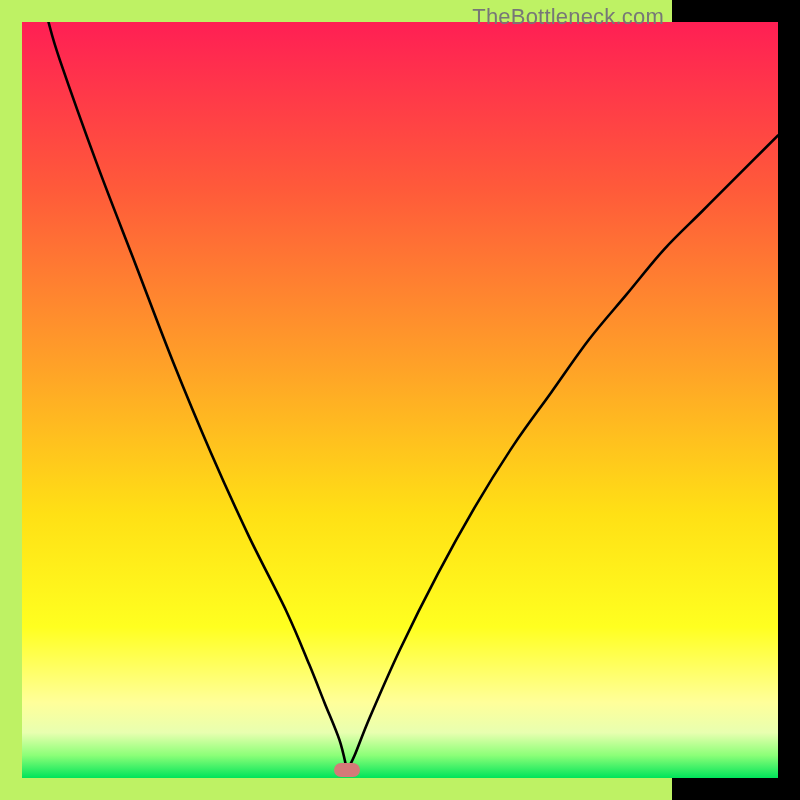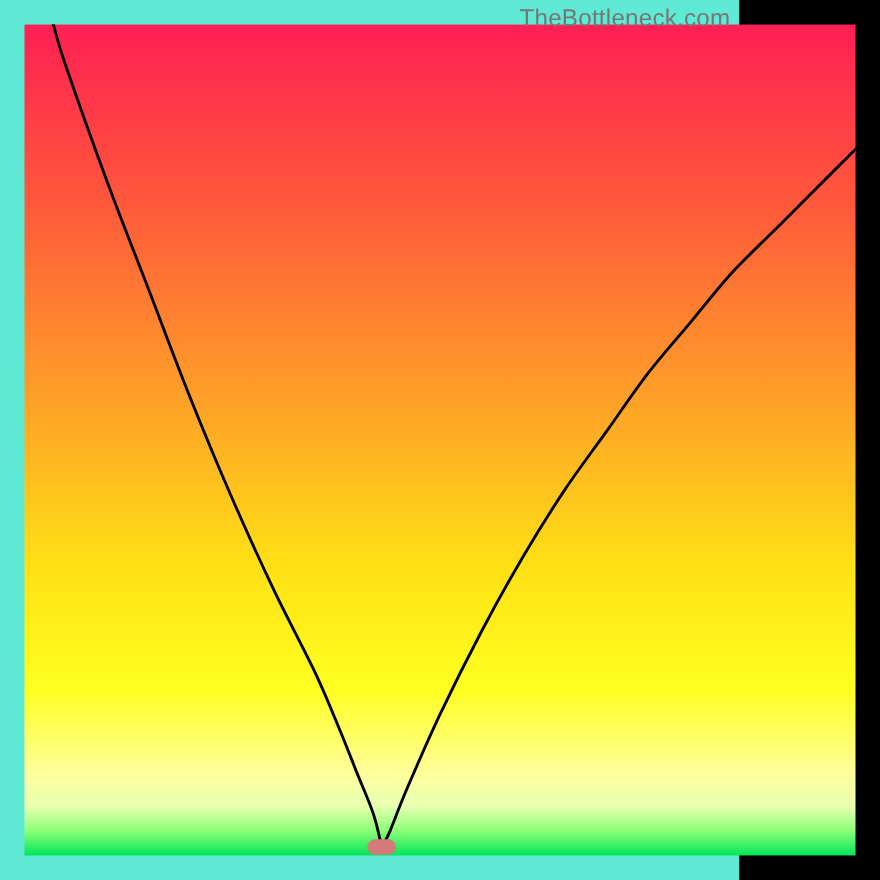--- a/index.html
+++ b/index.html
@@ -8,21 +8,21 @@
     width: 800px;
     height: 800px;
     background: #000;
     font-family: Arial, Helvetica, sans-serif;
     overflow: hidden;
   }
   .container {
     position: relative;
     width: 672px;
     height: 800px;
-    background: #5eead4;
+    background: #bef264;
   }
   .watermark {
     position: absolute;
     top: 4px;
     right: 8px;
     color: #777;
     font-size: 22px;
     font-weight: 500;
     z-index: 20;
     letter-spacing: 0.2px;

